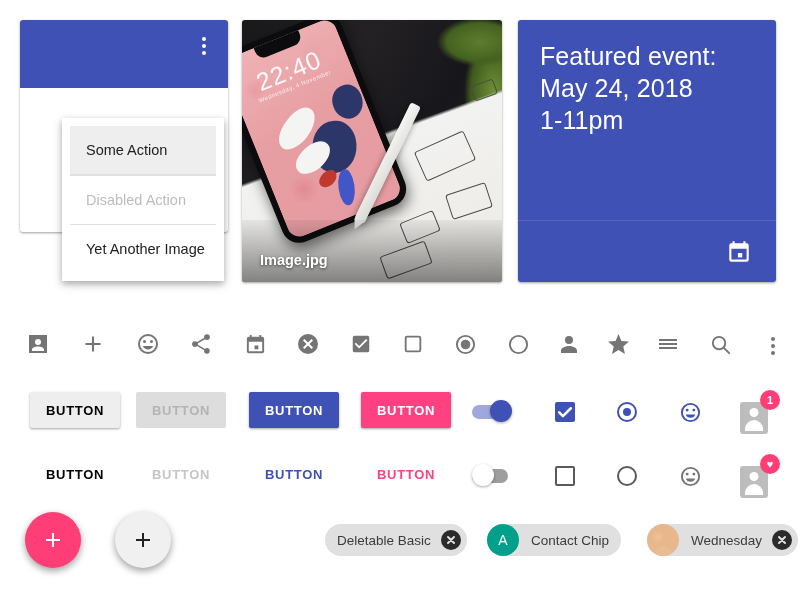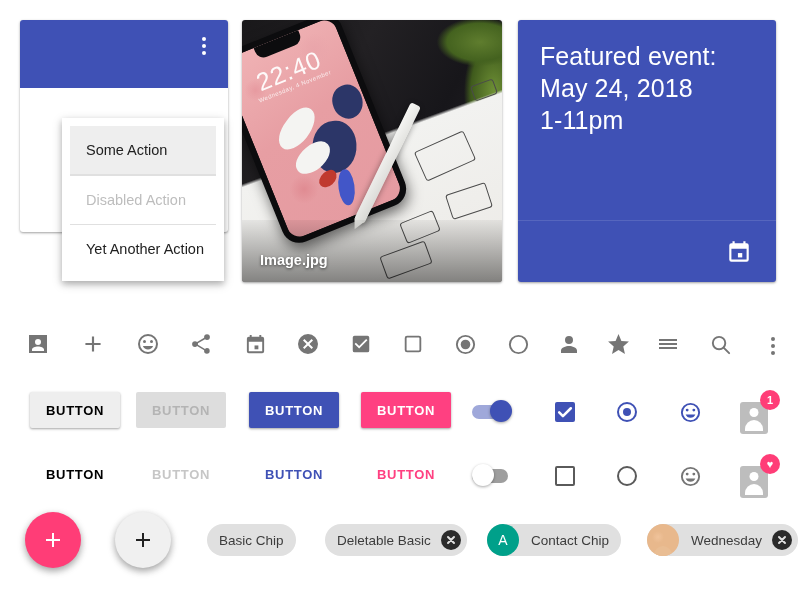--- a/index.html
+++ b/index.html
@@ -536,21 +536,21 @@
       </div>
     </div>
   </div>
 
   <div id="dropdown-menu">
     <div class="menu-item highlight">Some Action</div>
     <div class="menu-divider"></div>
     <div class="menu-divider"></div>
     <div class="menu-item disabled">Disabled Action</div>
     <div class="menu-divider"></div>
-    <div class="menu-item">Yet Another Action</div>
+    <div class="menu-item">Yet Another Image</div>
   </div>
 
   <div class="card" id="card-image">
     <div class="photo">
       <div class="phone">
         <div class="phone-screen">
           <div class="phone-notch"></div>
           <div class="phone-time">22:40</div>
           <div class="phone-date">Wednesday, 4 November</div>
           <div class="blob b-white" style="left:22px;top:78px;width:48px;height:26px;transform:rotate(-30deg);"></div>
@@ -753,23 +753,20 @@
         <path d="M19 13h-6v6h-2v-6H5v-2h6V5h2v6h6v2z"></path>
       </svg>
   </div>
 
   <div class="fab fab-default" style="left:115px">
     <svg width="24" height="24" viewBox="0 0 24 24" fill="#212121">
         <path d="M19 13h-6v6h-2v-6H5v-2h6V5h2v6h6v2z"></path>
       </svg>
   </div>
 
-  <div class="chip" style="left:207px">
-    <span class="chip-label">Basic Chip</span>
-  </div>
 
   <div class="chip" style="left:325px">
     <span class="chip-label">Deletable Basic</span>
     <span class="chip-x">
       <svg width="12" height="12" viewBox="0 0 24 24" fill="none" stroke="#e0e0e0" stroke-width="4" stroke-linecap="round">
           <path d="M6 6l12 12M18 6L6 18"></path>
         </svg>
     </span>
   </div>
 

